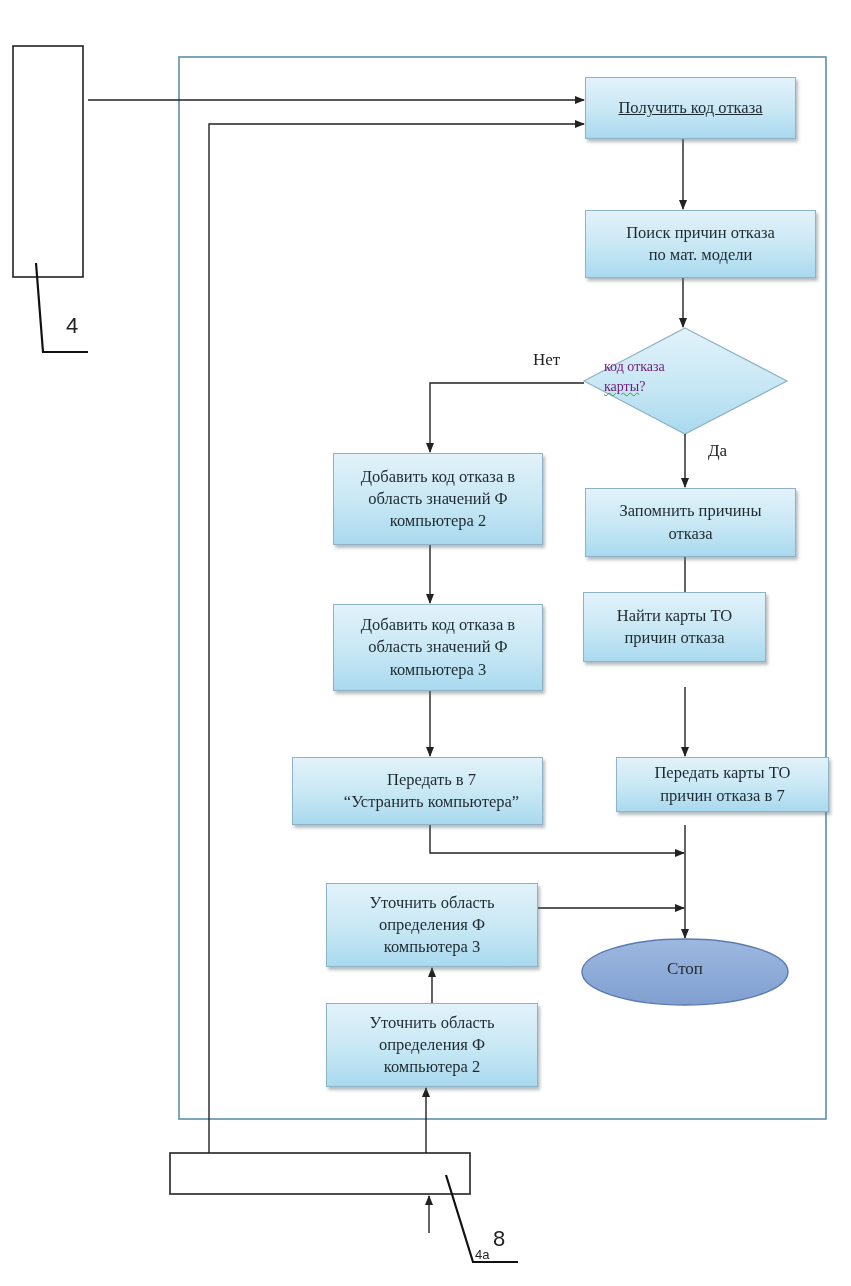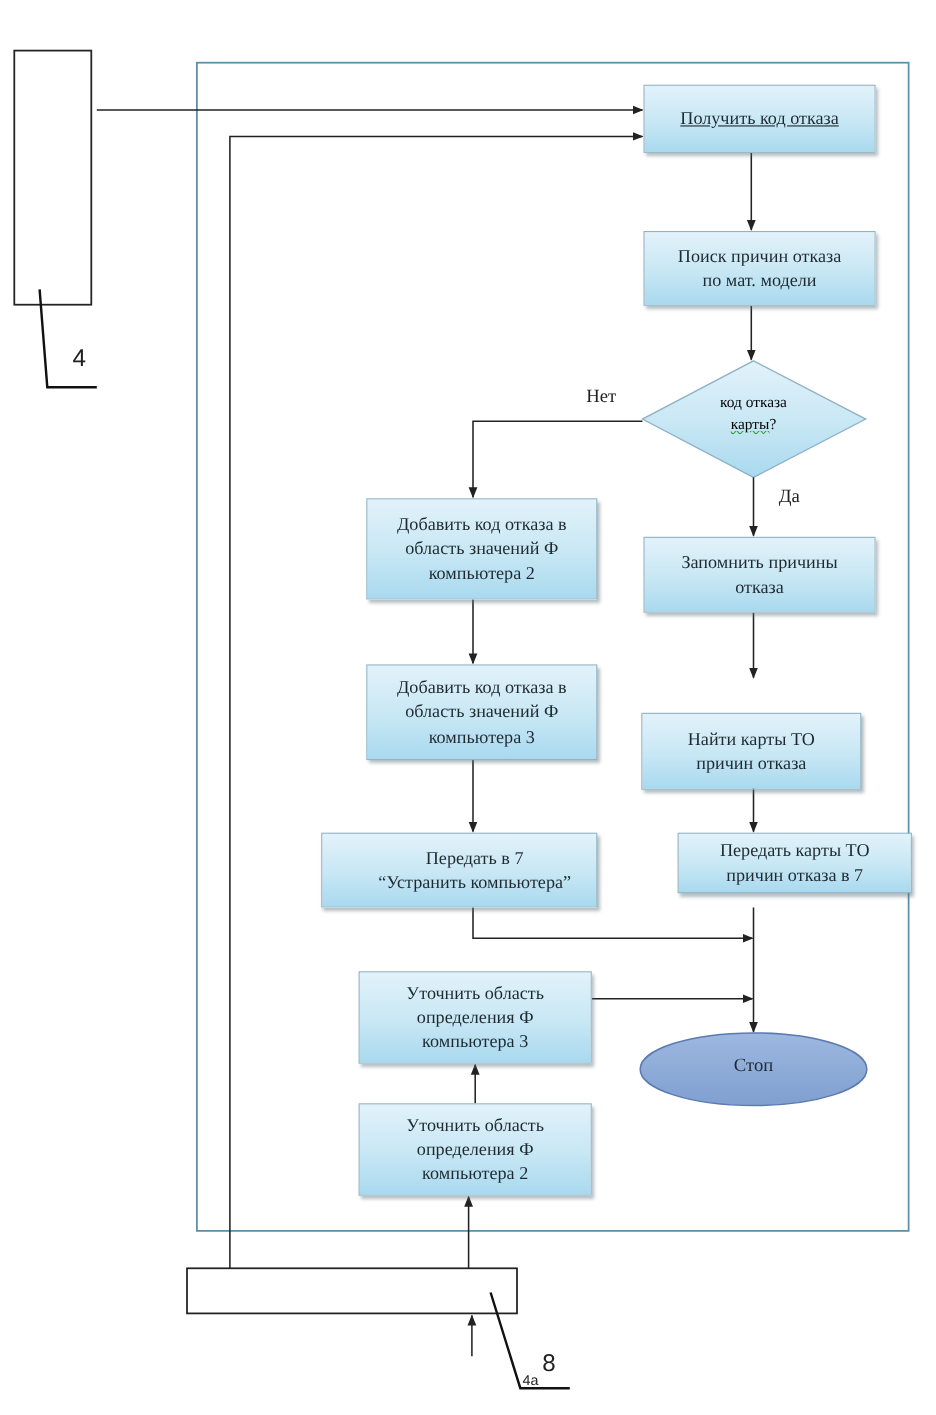--- a/index.html
+++ b/index.html
@@ -13,21 +13,21 @@
     box-shadow: 2px 3px 3px rgba(90,110,120,0.45);
     display: flex; align-items: center; justify-content: center;
     text-align: center;
     color: #1e2a30;
     font-size: 16.5px;
     line-height: 1.35;
     padding: 2px 6px;
   }
   .label { position: absolute; color: #222; font-size: 17px; }
   .sans { font-family: "Liberation Sans", "DejaVu Sans", sans-serif; }
-  .diamond-text { position: absolute; text-align: center; font-size: 14px; color: #000000; line-height: 1.4; }
+  .diamond-text { position: absolute; text-align: left; font-size: 14px; color: #701a75; line-height: 1.4; }
   .squiggle { text-decoration: underline wavy #3a9a3a; text-decoration-thickness: 1px; }
   .stop-text { position: absolute; font-size: 17px; color: #1e2a30; text-align: center; }
 </style>
 </head>
 <body>
 
 <svg class="canvas" width="851" height="1286" viewBox="0 0 851 1286">
   <defs>
     <marker id="arr" markerWidth="10" markerHeight="10" refX="9" refY="5" orient="auto" markerUnits="userSpaceOnUse">
       <path d="M0,1 L10,5 L0,9 Z" fill="#222"></path>
@@ -79,21 +79,21 @@
 </svg>
 
 <div class="label sans" style="left:66px; top:313px; font-size:22px;">4</div>
 <div class="label sans" style="left:493px; top:1226px; font-size:22px;">8</div>
 <div class="label sans" style="left:437px; top:1247px; font-size:13px;margin-left:38px;">4a</div>
 
 <div class="proc" style="left:585px; top:77px; width:211px; height:62px;text-decoration:underline;">
   <span>Получить код отказа</span>
 </div>
 
-<div class="proc" style="left:585px; top:210px; width:211px; height:68px;">
+<div class="proc" style="left:585px; top:210px; width:231px; height:68px;">
   <div>
     <div>Поиск причин отказа</div>
     <div>по мат. модели</div>
   </div>
 </div>
 
 <div class="diamond-text" style="left:604px; top:357px; width:162px;">
   <div>код отказа</div>
   <div><span class="squiggle">карты</span><span>?</span></div>
 </div>
@@ -101,21 +101,21 @@
 <div class="label" style="left:533px; top:350px;">Нет</div>
 <div class="label" style="left:708px; top:441px;">Да</div>
 
 <div class="proc" style="left:585px; top:488px; width:211px; height:69px;">
   <div>
     <div>Запомнить причины</div>
     <div>отказа</div>
   </div>
 </div>
 
-<div class="proc" style="left:583px; top:648px; width:200px; height:70px;">
+<div class="proc" style="left:583px; top:592px; width:183px; height:70px;">
   <div>
     <div>Найти карты ТО</div>
     <div>причин отказа</div>
   </div>
 </div>
 
 <div class="proc" style="left:616px; top:757px; width:213px; height:55px;">
   <div>
     <div>Передать карты ТО</div>
     <div>причин отказа в 7</div>

